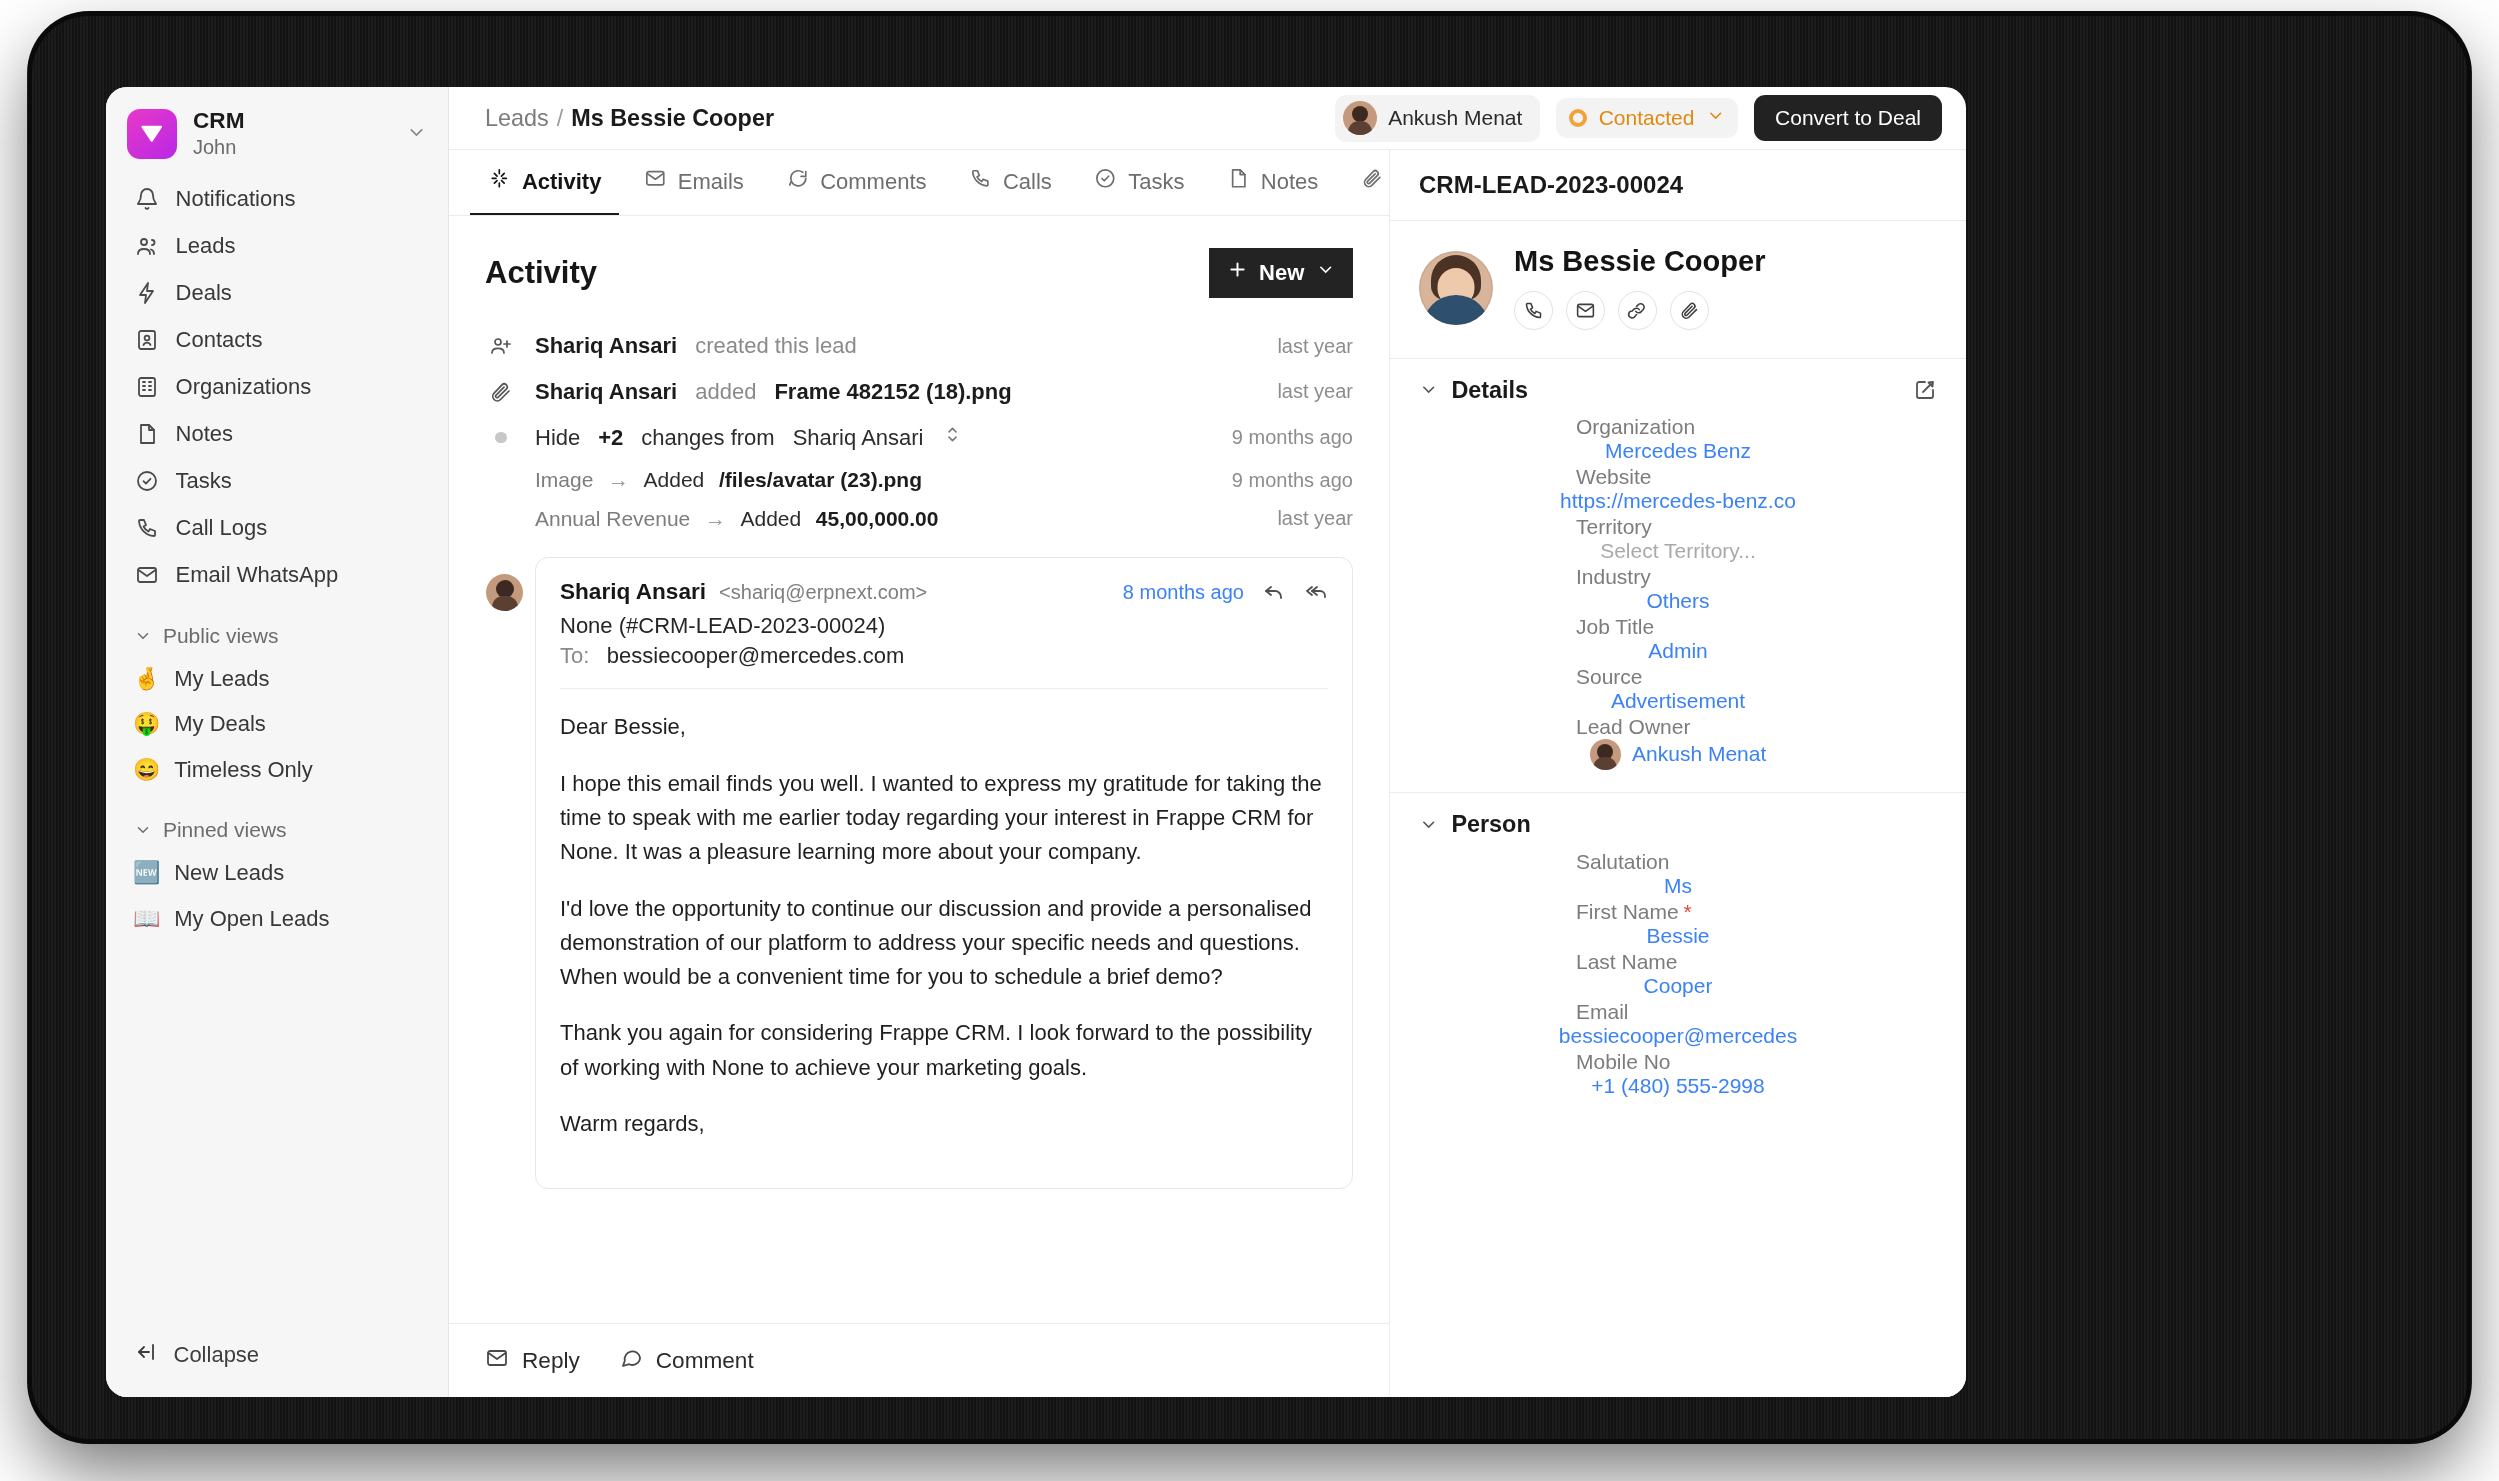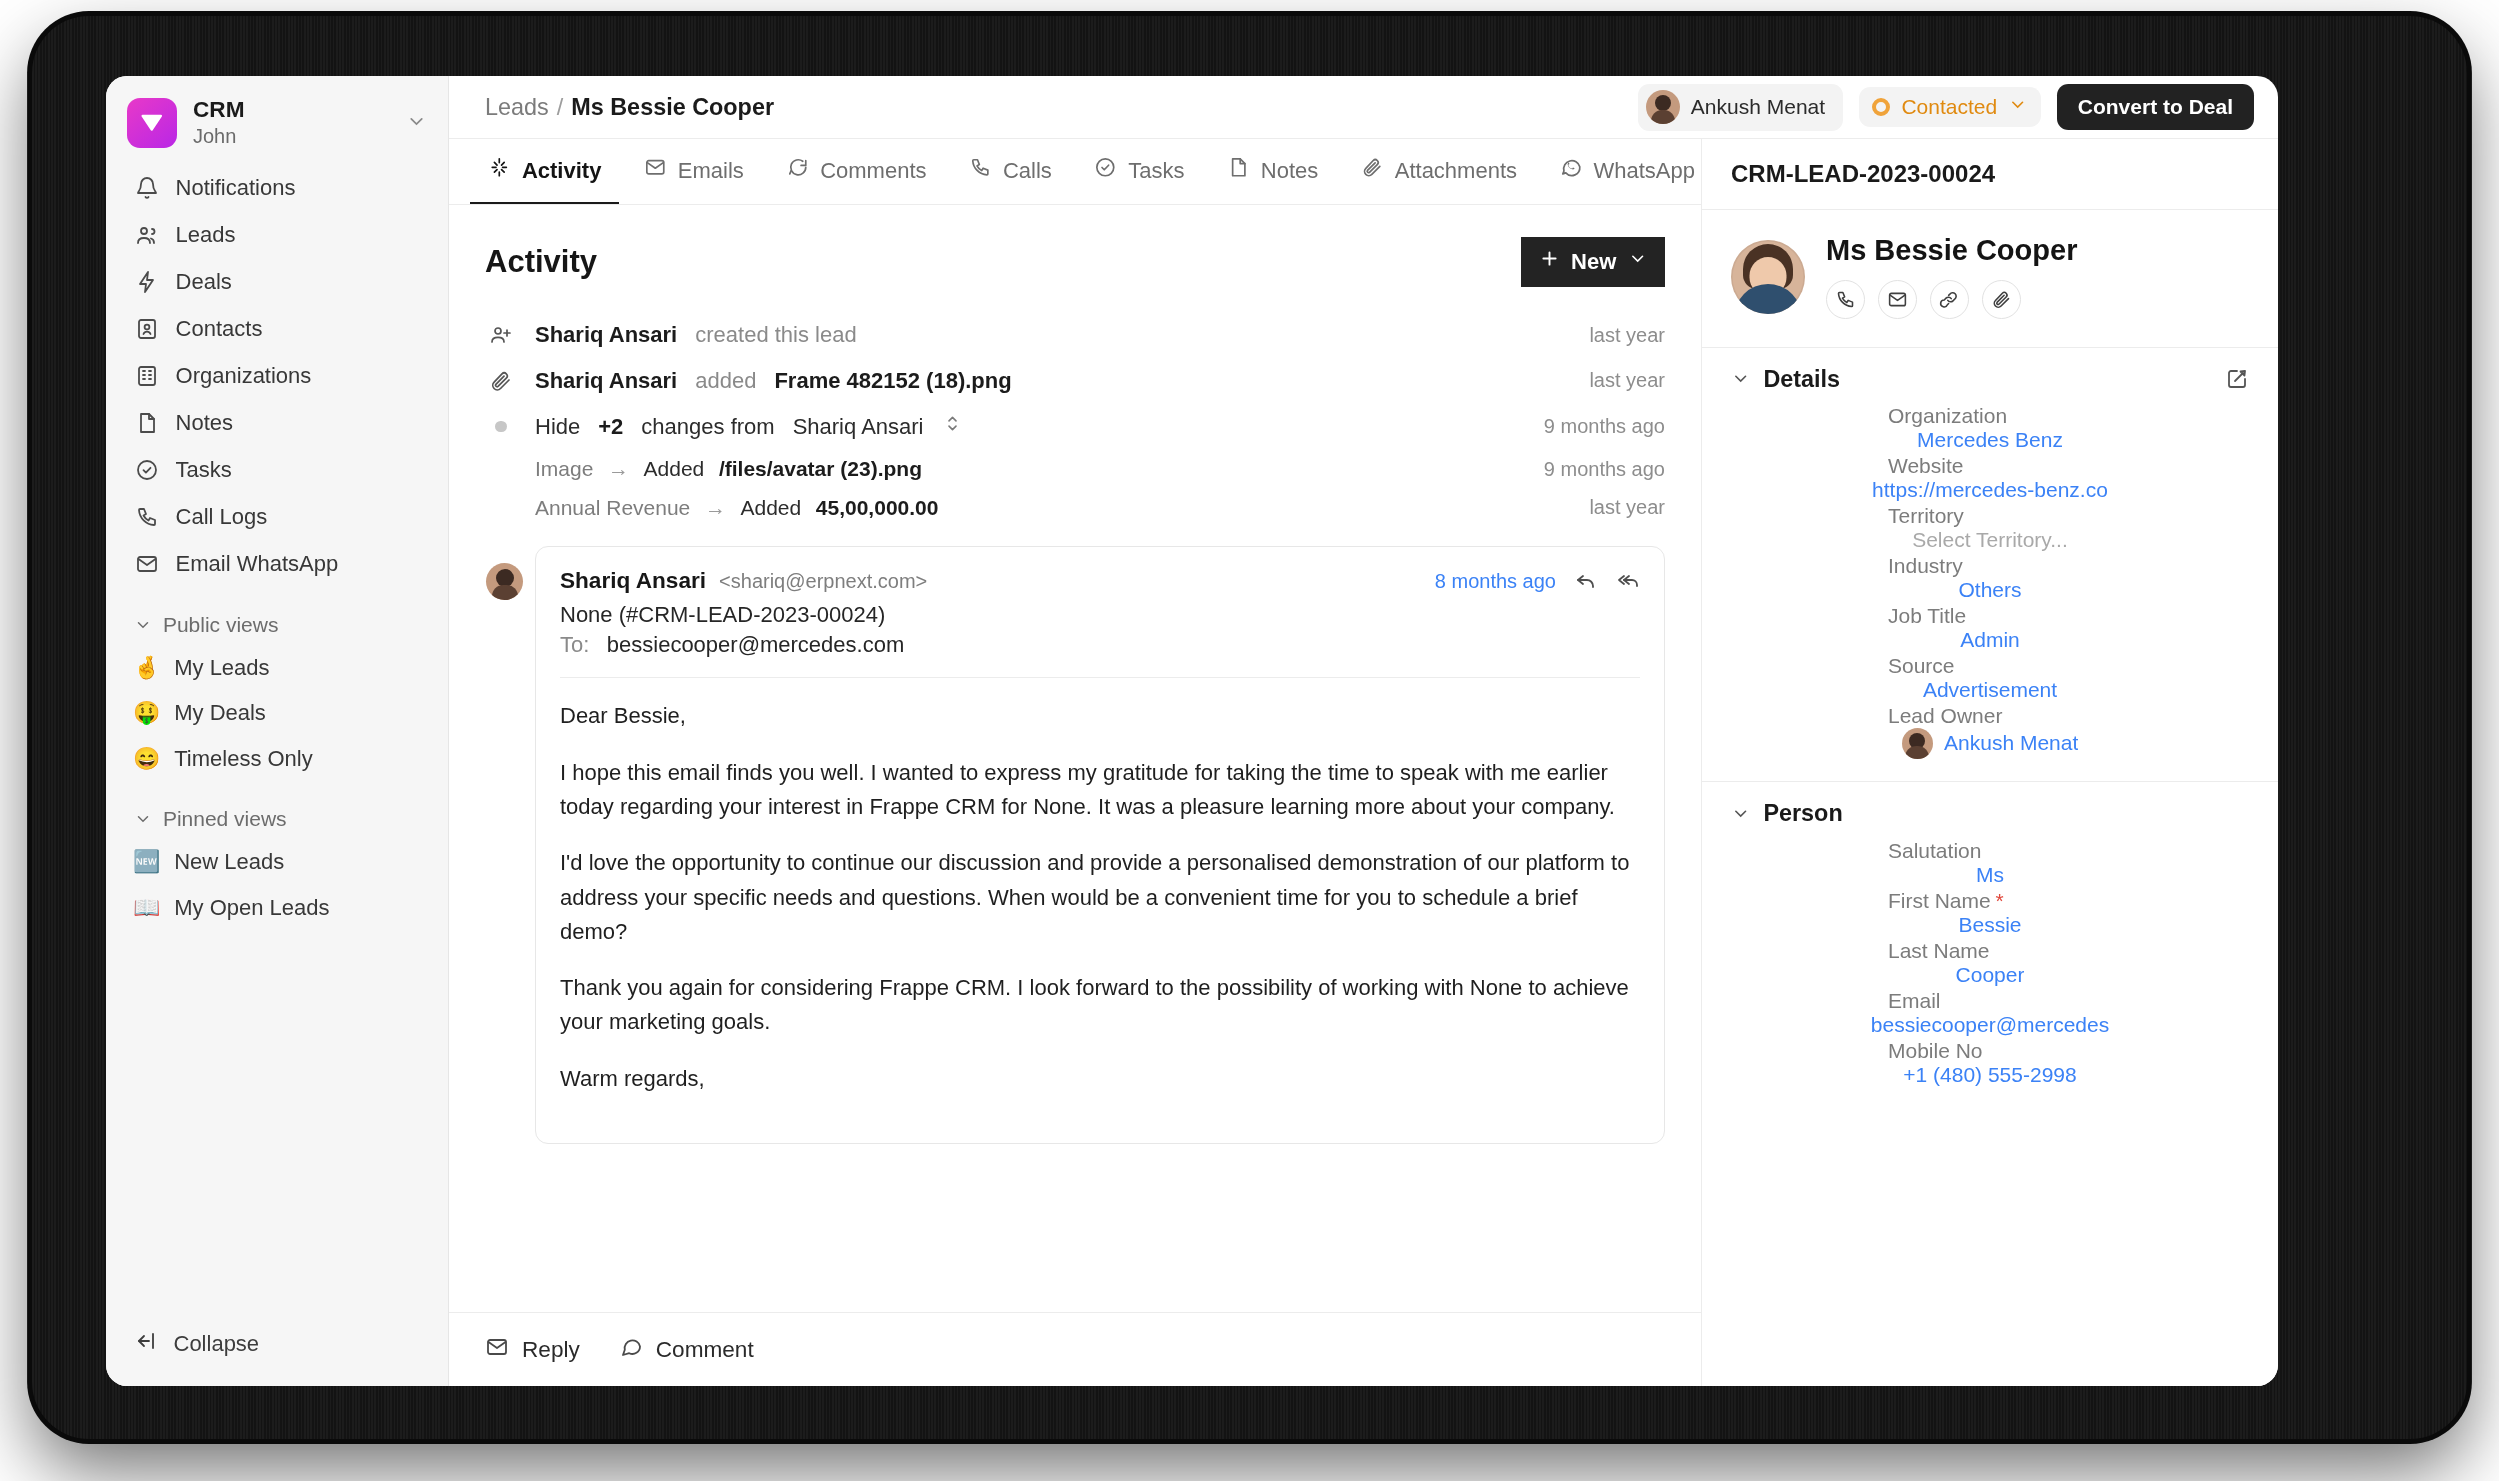--- a/index.html
+++ b/index.html
@@ -21,22 +21,22 @@
   #frame:before{
     content:"";
     position:absolute; inset:0;
     border-radius:57px;
     background:
       repeating-linear-gradient(90deg, rgba(255,255,255,.035) 0 1.6px, rgba(0,0,0,.05) 1.6px 3.2px);
     pointer-events:none;
   }
   #screen {
     position: absolute;
-    left: 74px; top: 60px;
-    width: 2172px; height: 1310px;
+    left: 74px; top: 71px;
+    width: 1860px; height: 1310px;
     background: #ffffff;
     border-radius: 21px;
     overflow: hidden;
     display: flex;
   }
 
   
   .sidebar {
     width: 343px; height: 100%;
     background: #f6f6f6;
@@ -122,21 +122,21 @@
   }
   .status-pill {
     display: flex; align-items: center; gap: 11.3px;
     background: #f3f3f3; border-radius: 11.3px; padding: 8px 13px;
     font-size: 21px; color: #e08a10; cursor: pointer;
   }
   .dot-ring { width: 18px; height: 18px; border-radius: 50%; border: 4px solid #f0a33a; }
   .convert-btn {
     background: #222222; color: #ffffff; border: none;
     border-radius: 11.3px; padding: 11px 21px;
-    font-size: 21px; font-weight: 700; cursor: pointer;
+    font-size: 21px; font-weight: 400; cursor: pointer;
     font-family: inherit;
   }
 
   .content-split { flex: 1; display: flex; min-height: 0; }
   .center { flex: 1; display: flex; flex-direction: column; min-width: 0; border-right: 0.8px solid #ececec;}
   .tabs {
     height: 66px; flex: none; display: flex; align-items: center;
     gap: 6.5px; padding: 0 21px; border-bottom: 0.8px solid #ececec;
   }
   .tab {

